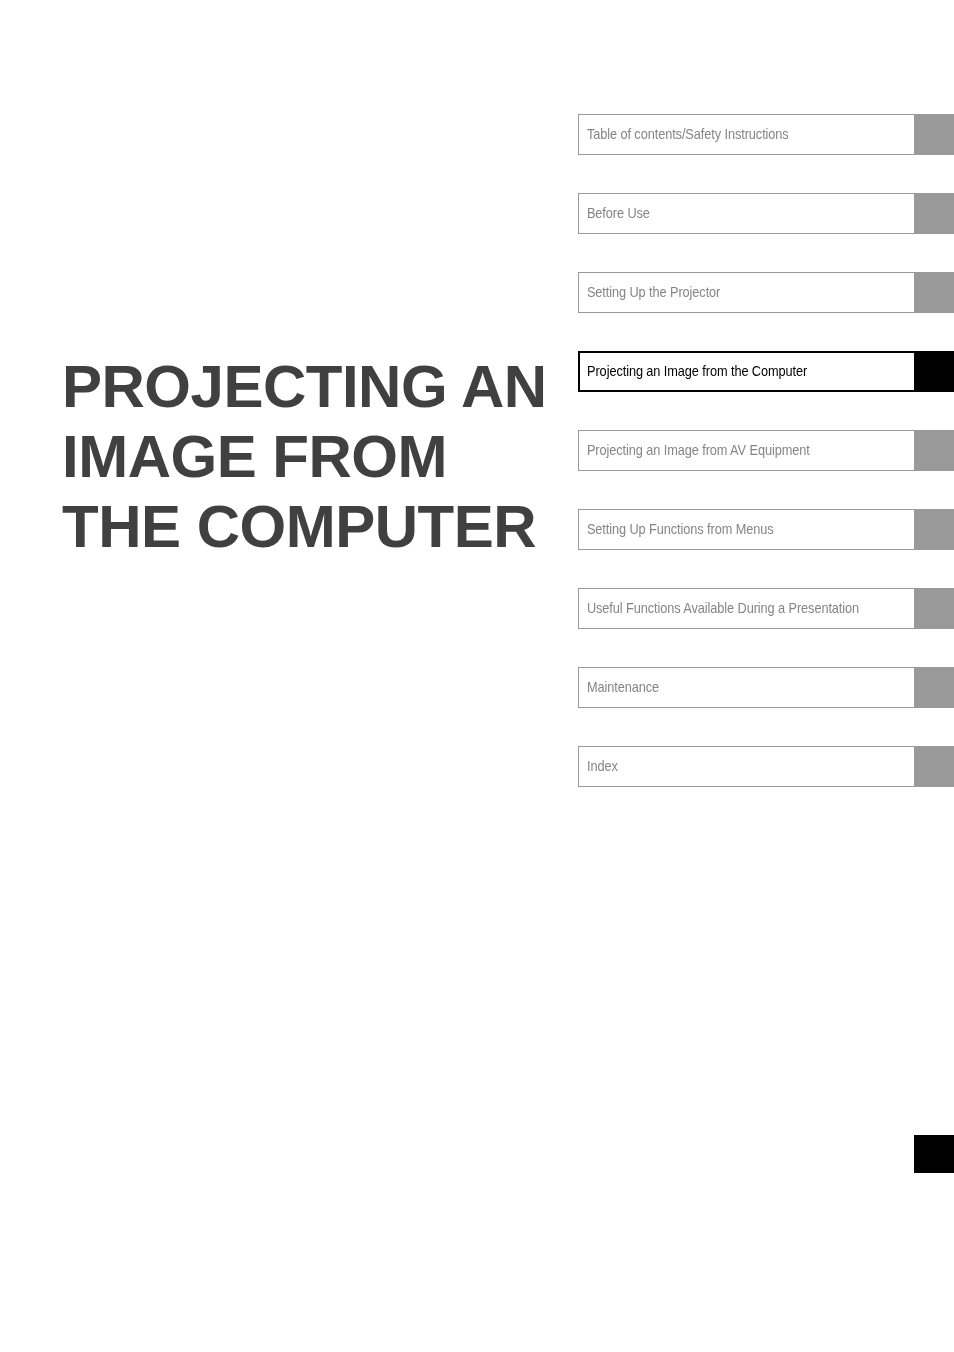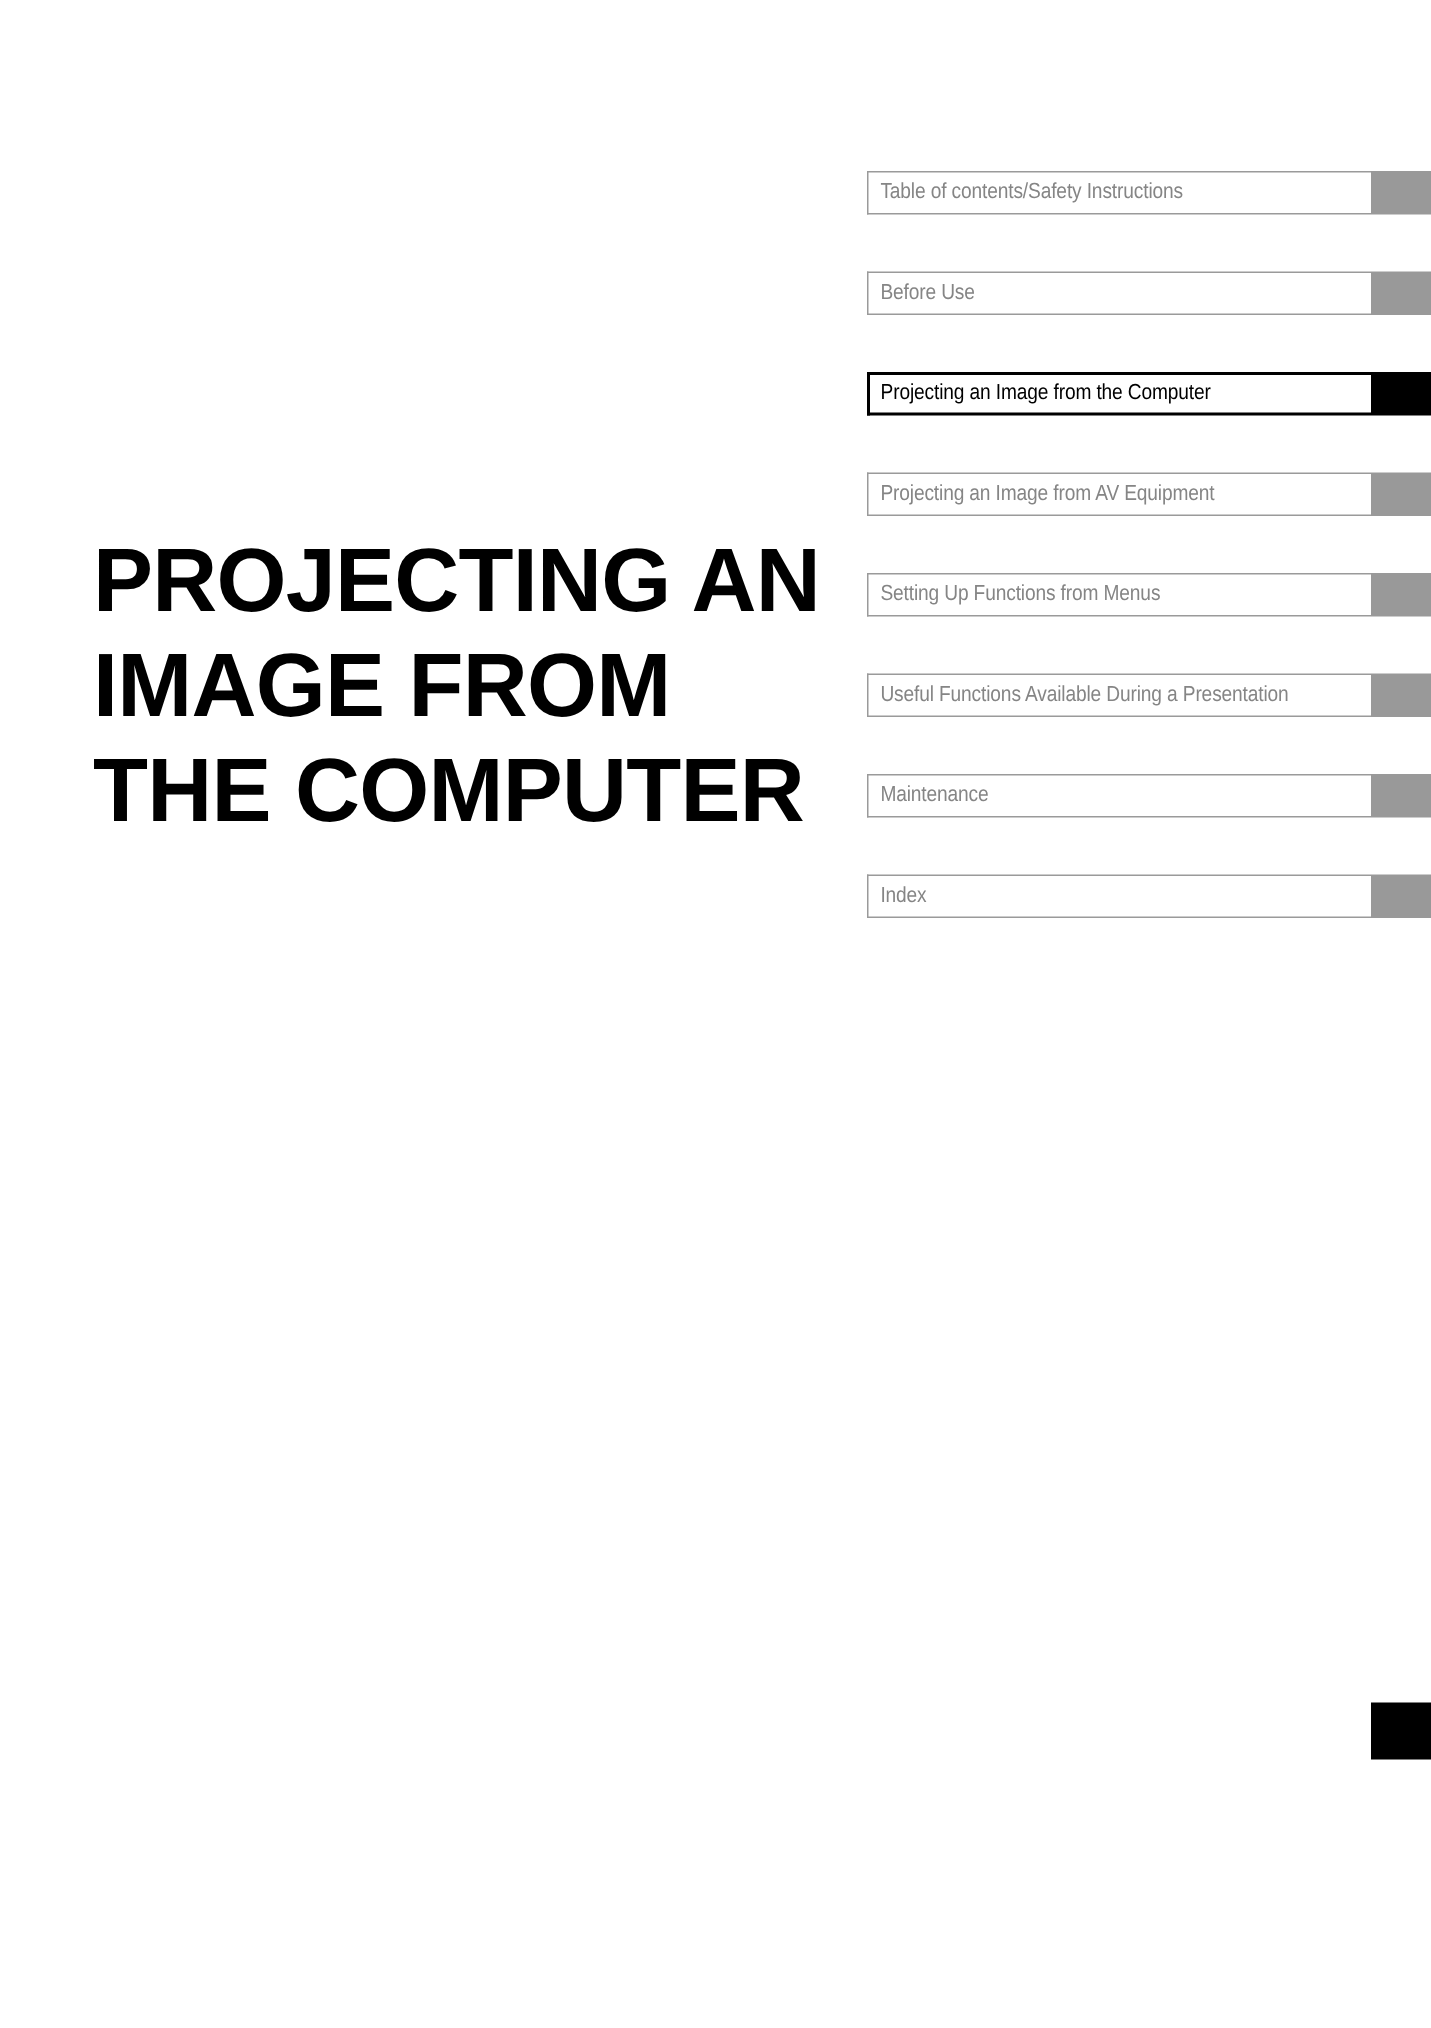--- a/index.html
+++ b/index.html
@@ -26,39 +26,39 @@
     left: 62px;
     top: 352px;
     width: 500px;
     margin: 0;
     padding: 0;
     font-family: "Liberation Sans", sans-serif;
     font-weight: bold;
     font-size: 60px;
     line-height: 70px;
     letter-spacing: -0.5px;
-    color: #000000;
+    color: #404040;
     text-transform: uppercase;
   }
   #chapter-title .tline {
     display: block;
     white-space: nowrap;
   }
 
   
   #chapter-tabs {
     position: absolute;
     left: 578px;
     top: 114px;
     width: 376px;
   }
 
   .tab-row {
     position: relative;
-    height: 29px;
+    height: 41px;
     margin-bottom: 38px;
     display: flex;
     align-items: stretch;
   }
   .tab-row:last-child { margin-bottom: 0; }
 
   .tab-label-box {
     flex: 1 1 auto;
     border: 1px solid #9a9a9a;
     border-right: none;
@@ -130,20 +130,26 @@
       <div class="tab-marker"></div>
     </div>
 
     <div class="tab-row">
       <div class="tab-label-box">
         <span class="tab-label">Before Use</span>
       </div>
       <div class="tab-marker"></div>
     </div>
 
+    <div class="tab-row">
+      <div class="tab-label-box">
+        <span class="tab-label">Setting Up the Projector</span>
+      </div>
+      <div class="tab-marker"></div>
+    </div>
 
     <div class="tab-row active">
       <div class="tab-label-box">
         <span class="tab-label">Projecting an Image from the Computer</span>
       </div>
       <div class="tab-marker"></div>
     </div>
 
     <div class="tab-row">
       <div class="tab-label-box">

